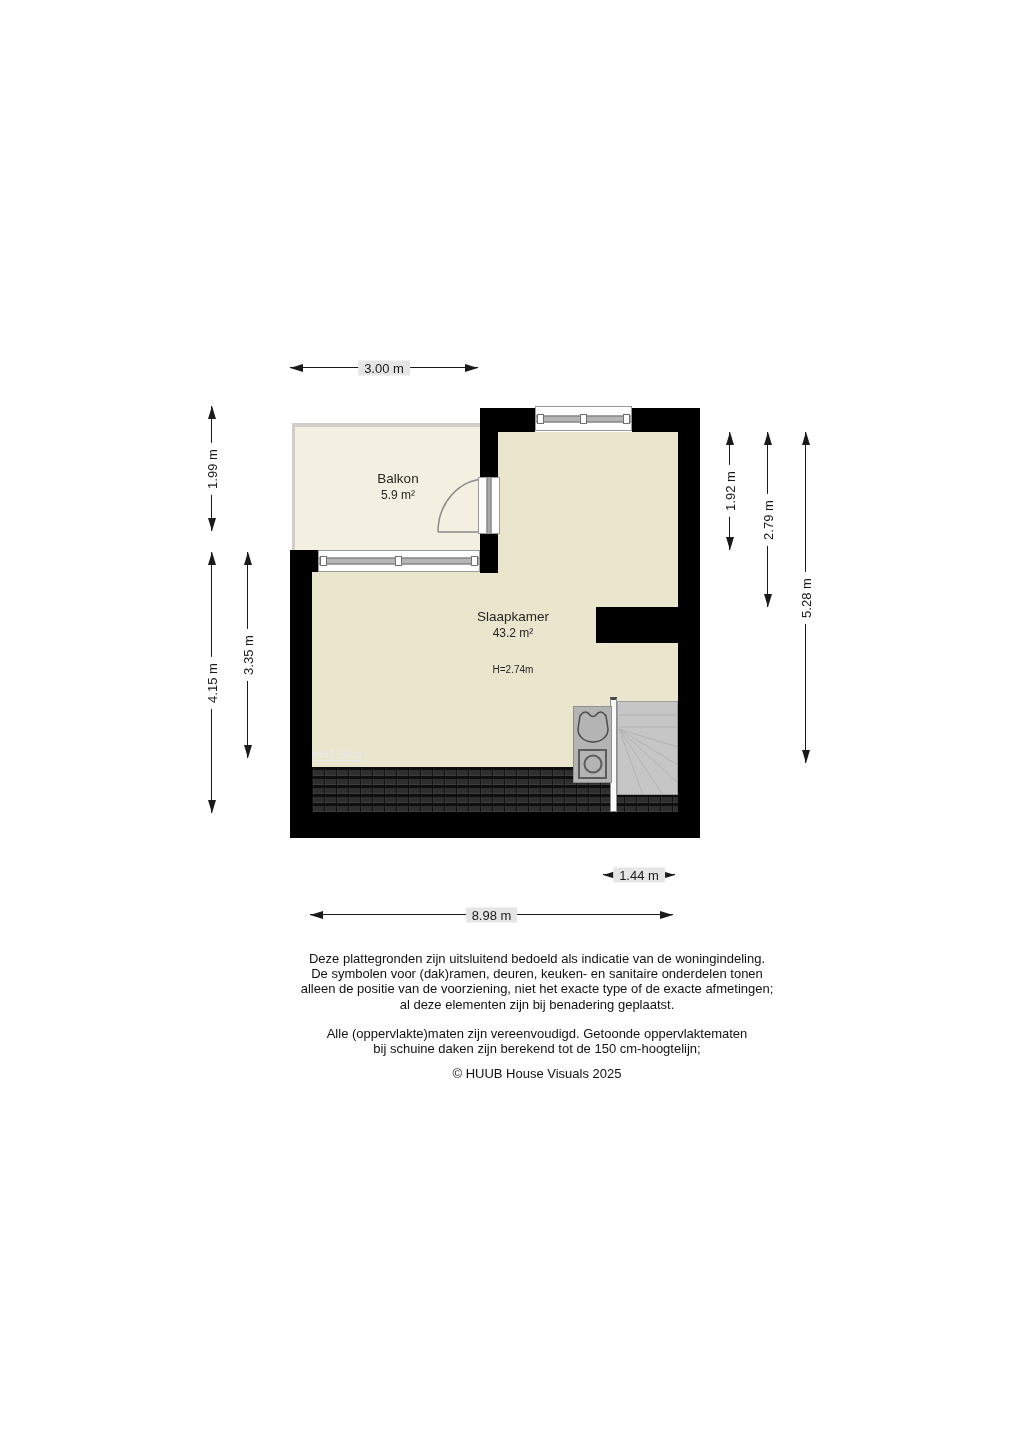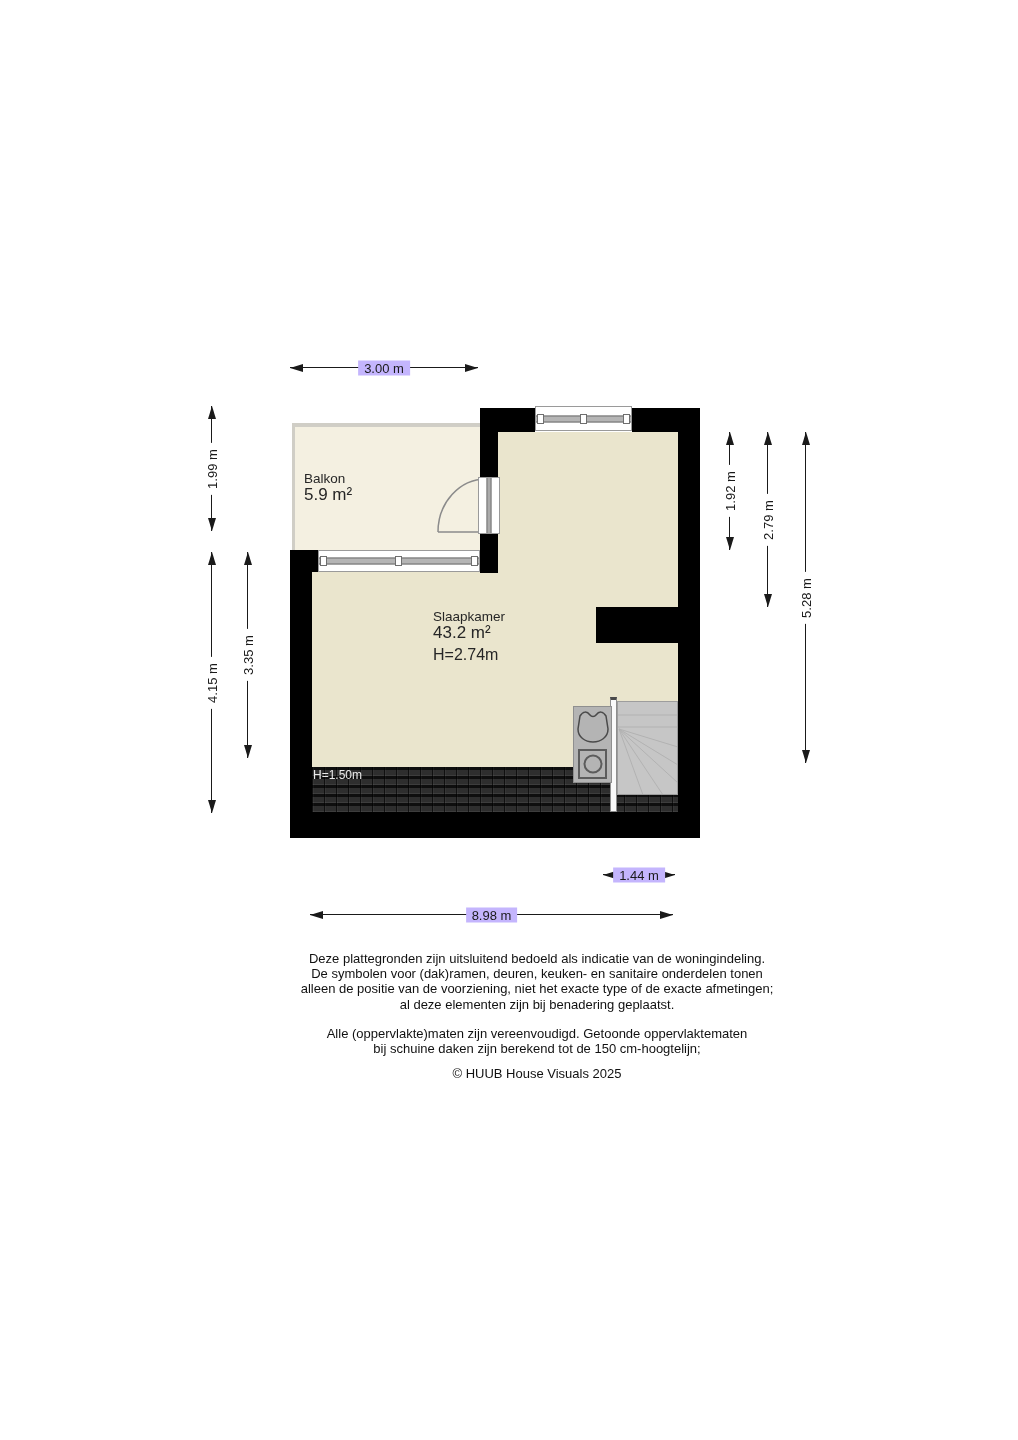--- a/index.html
+++ b/index.html
@@ -5,23 +5,23 @@
   html,body{margin:0;padding:0;background:#ffffff;}
   .canvas{position:relative;width:1018px;height:1440px;background:#ffffff;
           font-family:"Liberation Sans",sans-serif;color:#1a1a1a;overflow:hidden;}
   .abs{position:absolute;}
   .wall{position:absolute;background:#000000;}
   .room{position:absolute;}
   .room-bedroom{background:#eae5cd;}
   .room-balcony{background:#f4f0e1;border-top:4px solid #d0cec6;border-left:3px solid #d0cec6;box-sizing:border-box;}
 
   
-  .room-label{position:absolute;color:#262626;font-size:13.5px;line-height:16px;}
-  .room-label .area{font-size:17px;}
-  .room-label .hgt{font-size:16px;margin-top:6px;}
+  .room-label{position:absolute;text-align:center;color:#262626;font-size:13.5px;line-height:16px;}
+  .room-label .area{font-size:12px;}
+  .room-label .hgt{font-size:10px;margin-top:21px;}
   .roof-label{position:absolute;color:#e9e9e9;font-size:12px;}
 
   
   .win{position:absolute;background:#ffffff;border:1px solid #9a9a9a;box-sizing:border-box;}
   .win .bar{position:absolute;left:0;right:0;top:50%;height:7px;transform:translateY(-50%);
             background:#b5b5b5;border-top:1px solid #6f6f6f;border-bottom:1px solid #6f6f6f;box-sizing:border-box;}
   .win .mul{position:absolute;top:50%;transform:translateY(-50%);width:7px;height:10px;
             background:#ffffff;border:1px solid #6f6f6f;box-sizing:border-box;}
 
   
@@ -44,21 +44,21 @@
 
   
   .dim{position:absolute;font-size:13px;color:#1a1a1a;}
   .dim .line-h{position:absolute;left:0;right:0;top:-1px;border-top:1px solid #1a1a1a;}
   .dim .line-v{position:absolute;top:0;bottom:0;left:-1px;border-left:1px solid #1a1a1a;}
   .dim .ah{position:absolute;width:0;height:0;}
   .dim .ah-l{left:0;top:-4px;border-top:4px solid transparent;border-bottom:4px solid transparent;border-right:13px solid #1a1a1a;}
   .dim .ah-r{right:0;top:-4px;border-top:4px solid transparent;border-bottom:4px solid transparent;border-left:13px solid #1a1a1a;}
   .dim .ah-t{top:0;left:-4px;border-left:4px solid transparent;border-right:4px solid transparent;border-bottom:13px solid #1a1a1a;}
   .dim .ah-b{bottom:0;left:-4px;border-left:4px solid transparent;border-right:4px solid transparent;border-top:13px solid #1a1a1a;}
-  .dim .lbl-h{position:absolute;left:50%;top:0;transform:translate(-50%,-50%);background:#c4b5fd;padding:0 6px;white-space:nowrap;}
+  .dim .lbl-h{position:absolute;left:50%;top:0;transform:translate(-50%,-50%);background:#e5e5e5;padding:0 6px;white-space:nowrap;}
   .dim .lbl-v{position:absolute;left:0;top:50%;transform:translate(-50%,-50%) rotate(-90deg);background:#ffffff;padding:0 6px;white-space:nowrap;}
 
   
   .footer{position:absolute;left:37px;width:1000px;text-align:center;font-size:13px;line-height:15.2px;color:#111;}
 </style>
 </head>
 <body>
 
 <div class="canvas">
 
@@ -124,21 +124,21 @@
 
   <div class="room-label" style="left:304px;top:471px;width:188px;">
     <div>Balkon</div>
     <div class="area">5.9 m²</div>
   </div>
   <div class="room-label" style="left:433px;top:609px;width:160px;">
     <div>Slaapkamer</div>
     <div class="area">43.2 m²</div>
     <div class="hgt">H=2.74m</div>
   </div>
-  <div class="roof-label" style="left:313px;top:768px;">H=1.50m</div>
+  <div class="roof-label" style="left:313px;top:748px;text-decoration:underline;">H=1.50m</div>
 
   <div class="dim" style="left:290px;top:368px;width:188px;height:0;">
     <span class="line-h"></span>
     <span class="ah ah-l"></span>
     <span class="ah ah-r"></span>
     <span class="lbl-h">3.00 m</span>
   </div>
   <div class="dim" style="left:603px;top:875px;width:72px;height:0;">
     <span class="line-h"></span>
     <span class="ah ah-l"></span>

